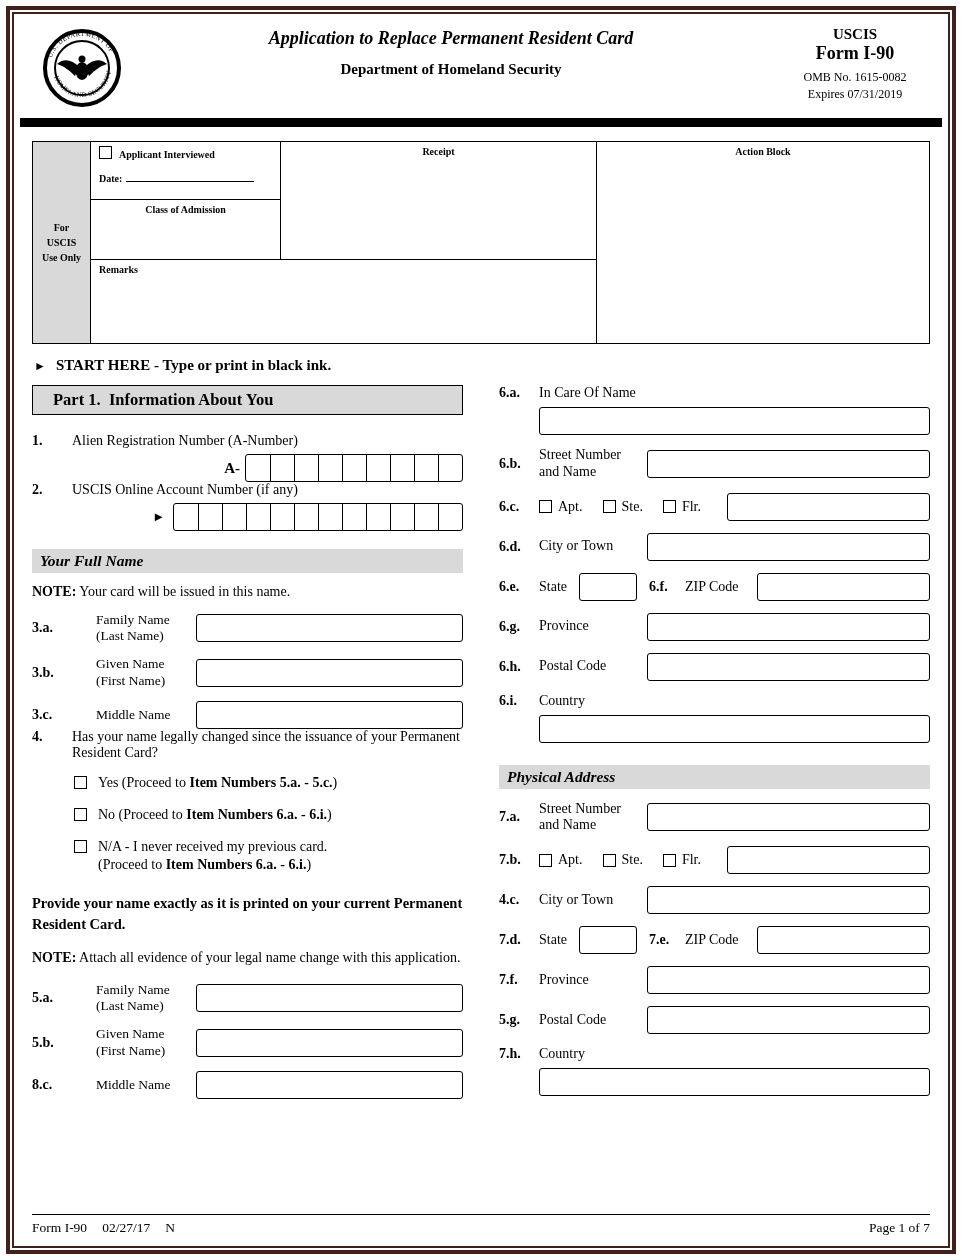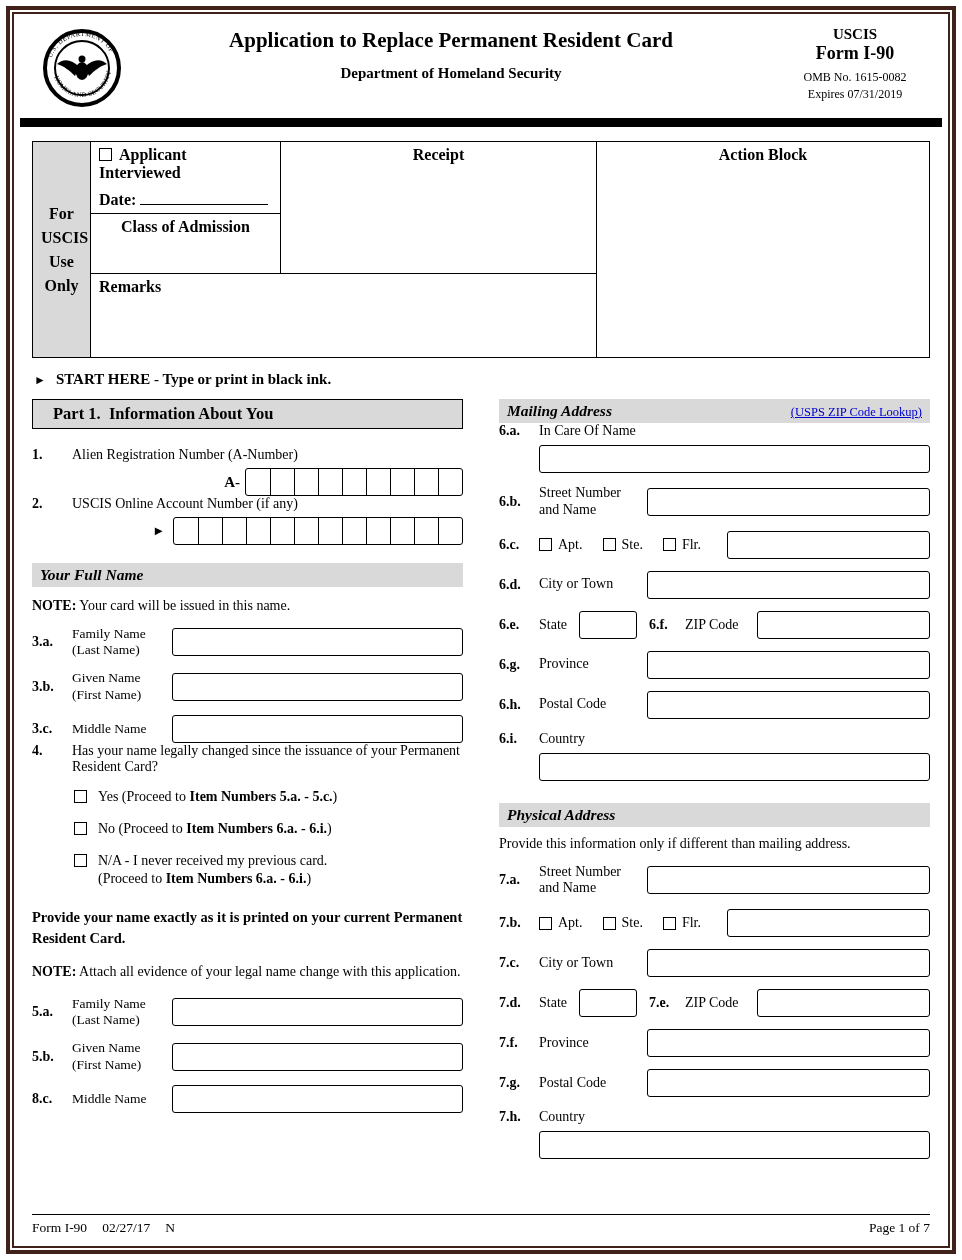--- a/index.html
+++ b/index.html
@@ -8,33 +8,33 @@
        font-family:"Liberation Serif",serif;font-size:14px;}
   .page{position:absolute;inset:6px;border:4px solid var(--page-border,#40221a);}
   .inner{position:absolute;inset:2px;border:2px solid var(--page-border,#40221a);
          padding:8px 18px 0;overflow:hidden;}
   .b{font-weight:bold;}
 
   
   .hdr{display:flex;align-items:flex-start;}
   .seal{width:80px;height:80px;margin:6px 0 0 10px;flex:0 0 auto;}
   .hdr-center{flex:1;text-align:center;padding-top:6px;}
-  .hdr-title{font-size:21px;font-weight:bold;}
+  .hdr-title{font-size:18px;font-weight:bold;font-style:italic;}
   .hdr-dept{font-size:15px;font-weight:bold;margin-top:12px;}
   .hdr-agency{font-size:15px;margin-top:3px;}
   .hdr-right{flex:0 0 150px;text-align:center;padding-top:4px;}
   .hdr-uscis{font-size:15px;font-weight:bold;}
   .hdr-form{font-size:18px;font-weight:bold;}
   .hdr-omb{font-size:12px;margin-top:6px;}
   .hdr-exp{font-size:12px;margin-top:2px;}
   .black-bar{height:9px;background:#000;margin:10px -12px 14px;}
 
   
   .use-box{width:100%;border-collapse:collapse;table-layout:fixed;}
-  .use-box td{border:1px solid #000;vertical-align:top;padding:4px 8px;font-size:16px;}
+  .use-box td{border:1px solid #000;vertical-align:top;padding:4px 8px;font-size:10px;}
   .use-side{background:var(--section-bg,#d9d9d9);font-weight:bold;text-align:center;
             vertical-align:middle !important;font-size:14.5px;line-height:1.5;}
   .use-appl{height:58px;}
   .cb{display:inline-block;width:13px;height:13px;border:1px solid #000;background:#fff;
       vertical-align:-1px;flex:0 0 13px;}
   .cb-line .cb{margin-right:7px;}
   .date-line{margin-top:9px;}
   .date-blank{display:inline-block;width:128px;border-bottom:1px solid #000;height:13px;margin-left:4px;}
   .use-class{height:60px;text-align:center;}
   .use-receipt{text-align:center;}
@@ -55,21 +55,21 @@
            justify-content:space-between;margin-top:16px;}
   .link{color:var(--link,#0000cc);text-decoration:underline;font-weight:normal;
         font-style:normal;font-size:12.5px;cursor:pointer;}
 
   .frow{display:flex;align-items:center;margin-top:12px;}
   .frow.top{align-items:flex-start;}
   .fnum{flex:0 0 40px;font-weight:bold;}
   .flabel{flex:1;}
   .grow{flex:1;}
   .input{border:1px solid #000;border-radius:3px;height:28px;background:#fff;}
-  .name-label{flex:0 0 100px;font-size:13.5px;line-height:1.2;}
+  .name-label{flex:0 0 100px;font-size:13.5px;line-height:1.2;margin-left:24px;}
   .addr-label{flex:0 0 108px;font-size:14px;line-height:1.2;}
 
   .comb-row{display:flex;justify-content:flex-end;align-items:center;margin-top:5px;}
   .a-prefix{font-weight:bold;font-size:15px;margin-right:5px;}
   .arrow-prefix{font-size:13px;margin-right:8px;}
   .comb{display:flex;border:1px solid #000;border-radius:3px;height:28px;overflow:hidden;background:#fff;}
   .comb-cell{width:24px;height:100%;border-left:1px solid #000;}
   .comb-cell:first-child{border-left:none;}
 
   .note{margin:11px 0 0;}
@@ -283,24 +283,20 @@
       </div>
       <div class="frow">
         <span class="fnum">8.c.</span>
         <span class="name-label">Middle Name</span>
         <span class="input grow"></span>
       </div>
     </div>
 
     <div class="col">
 
-      <div class="sec-hdr" style="margin-top:0;">
-        <span>Mailing Address</span>
-        <a class="link">(USPS ZIP Code Lookup)</a>
-      </div>
 
       <div class="frow mt16">
         <span class="fnum">6.a.</span>
         <span class="flabel">In Care Of Name</span>
       </div>
       <div class="input full-input"></div>
 
       <div class="frow">
         <span class="fnum">6.b.</span>
         <span class="addr-label"><span>Street Number</span><br><span>and Name</span></span>
@@ -347,62 +343,61 @@
 
       <div class="frow">
         <span class="fnum">6.i.</span>
         <span class="flabel">Country</span>
       </div>
       <div class="input full-input"></div>
 
       <div class="sec-hdr mt22">
         <span>Physical Address</span>
       </div>
-      <p class="phys-note">Provide this information only if different than mailing address.</p>
 
       <div class="frow">
         <span class="fnum">7.a.</span>
         <span class="addr-label"><span>Street Number</span><br><span>and Name</span></span>
         <span class="input grow"></span>
       </div>
 
       <div class="frow unit-row">
         <span class="fnum">7.b.</span>
         <span class="cb"></span>
             <span class="unit-lab">Apt.</span>
         <span class="cb"></span>
             <span class="unit-lab">Ste.</span>
         <span class="cb"></span>
             <span class="unit-lab">Flr.</span>
         <span class="input grow"></span>
       </div>
 
       <div class="frow">
-        <span class="fnum">7.c.</span>
+        <span class="fnum">4.c.</span>
         <span class="addr-label">City or Town</span>
         <span class="input grow"></span>
       </div>
 
       <div class="frow">
         <span class="fnum">7.d.</span>
         <span class="state-lab">State</span>
         <span class="input state-input"></span>
         <span class="fnum zf">7.e.</span>
         <span class="zip-lab">ZIP Code</span>
         <span class="input grow"></span>
       </div>
 
       <div class="frow">
         <span class="fnum">7.f.</span>
         <span class="addr-label">Province</span>
         <span class="input grow"></span>
       </div>
 
       <div class="frow">
-        <span class="fnum">7.g.</span>
+        <span class="fnum">5.g.</span>
         <span class="addr-label">Postal Code</span>
         <span class="input grow"></span>
       </div>
 
       <div class="frow">
         <span class="fnum">7.h.</span>
         <span class="flabel">Country</span>
       </div>
       <div class="input full-input"></div>
 

